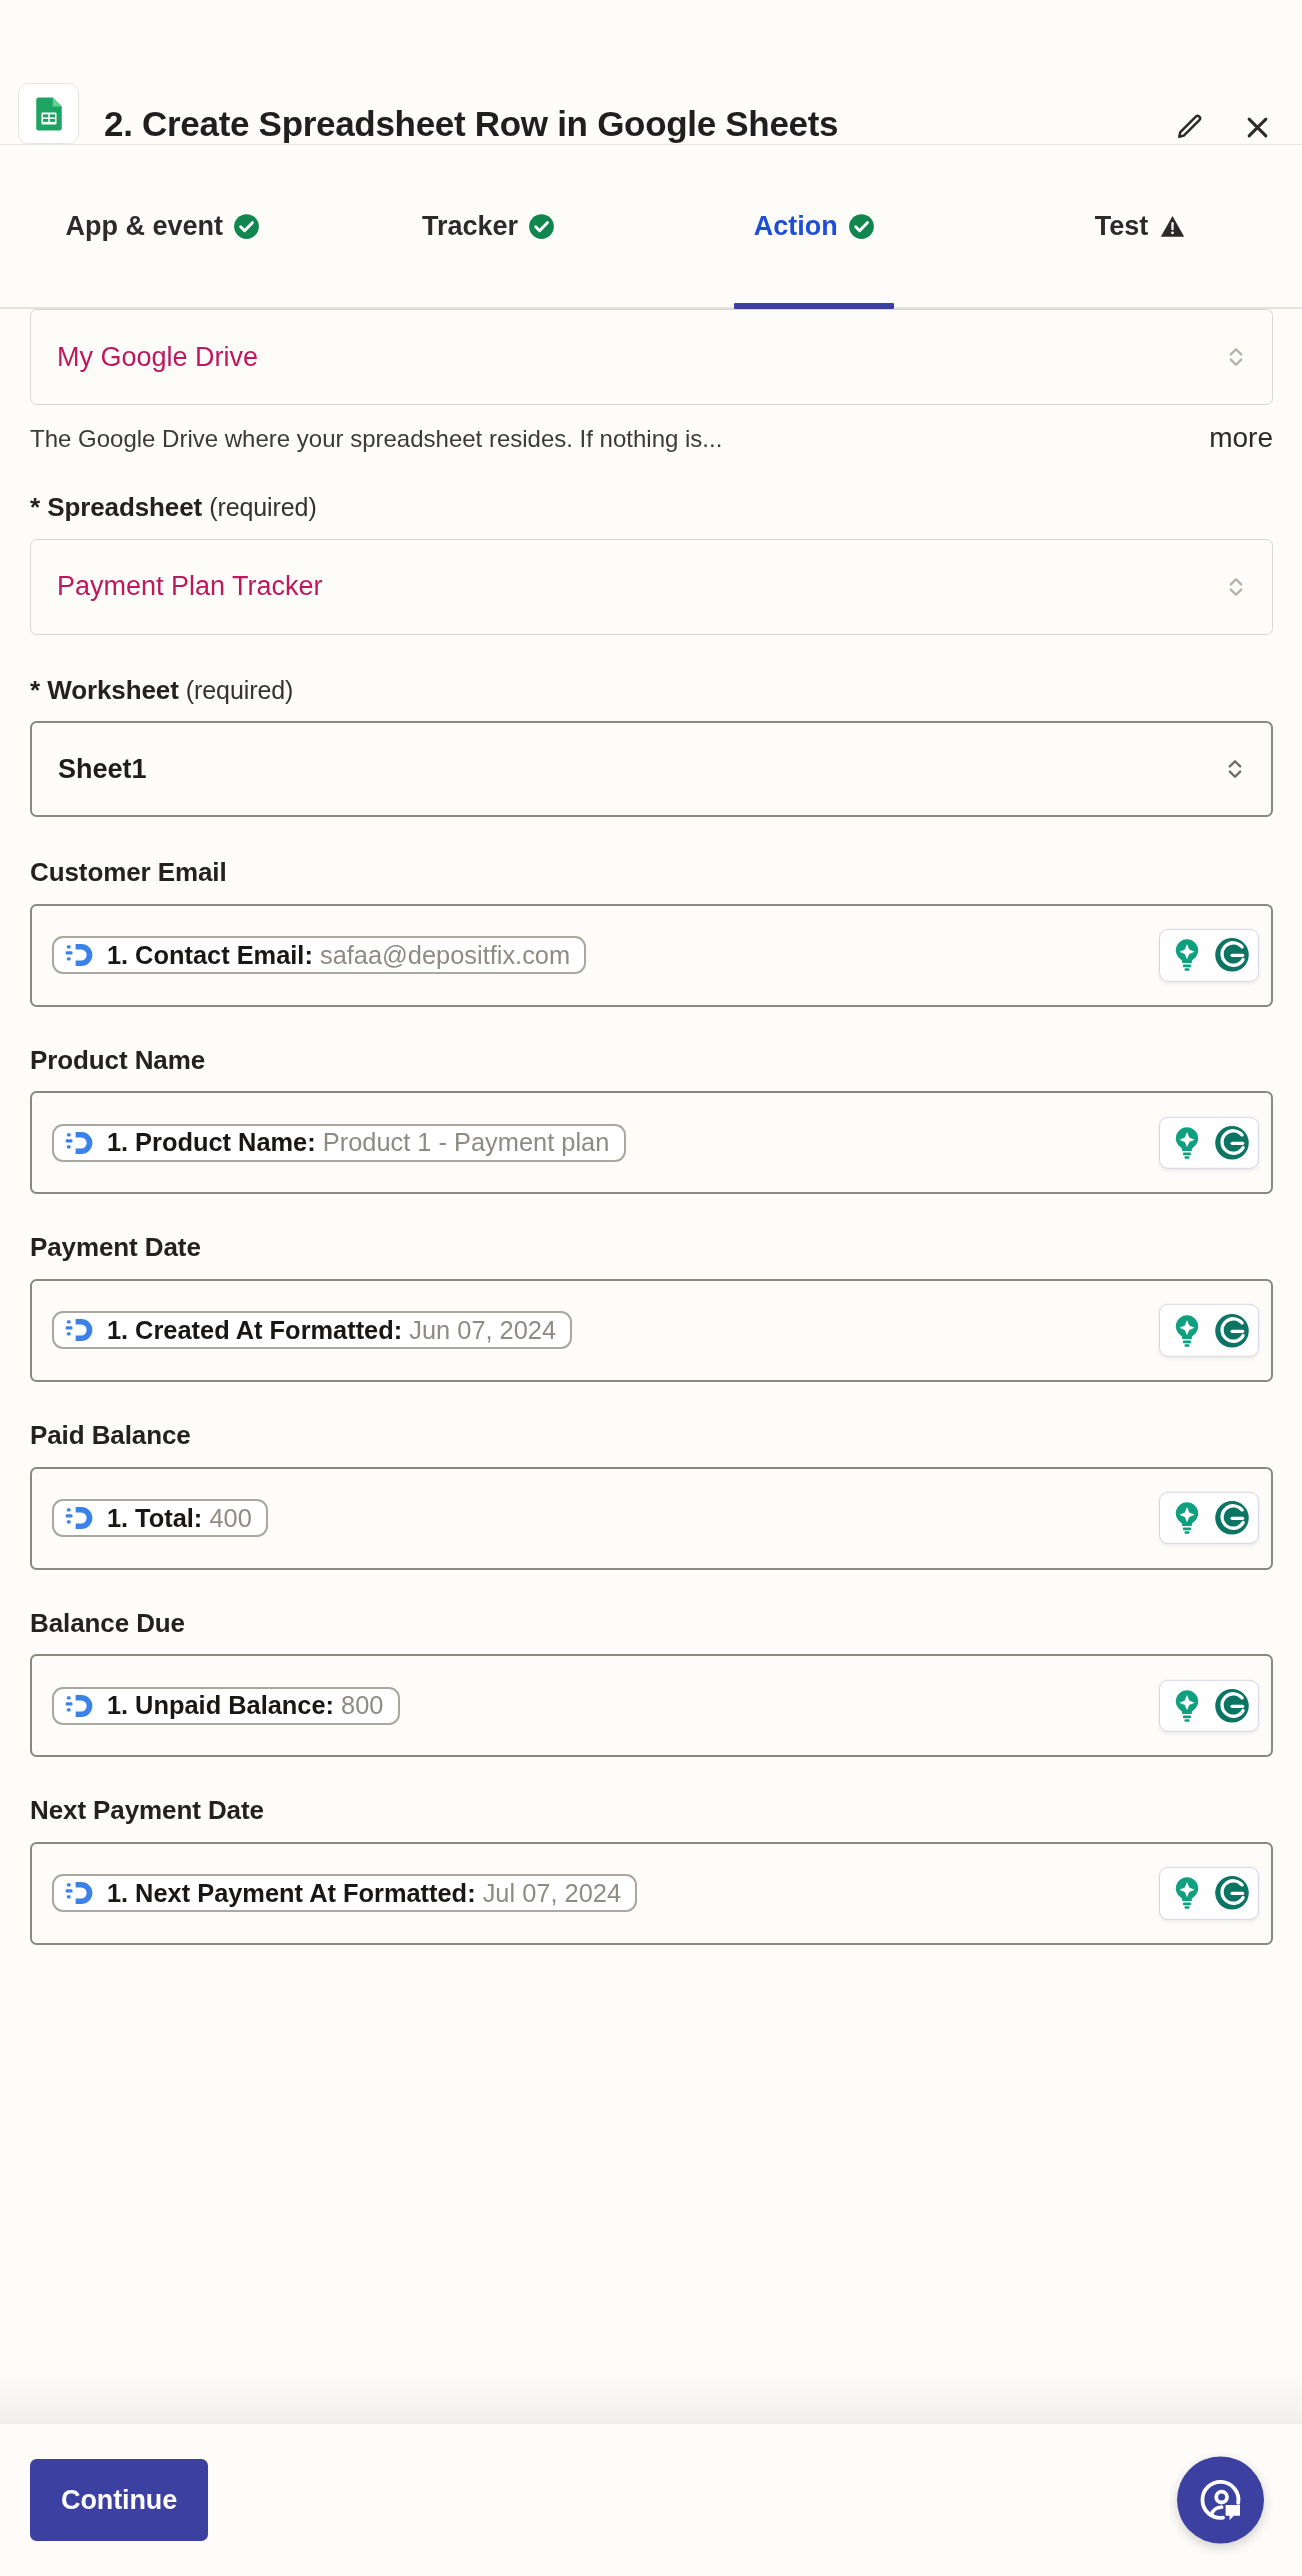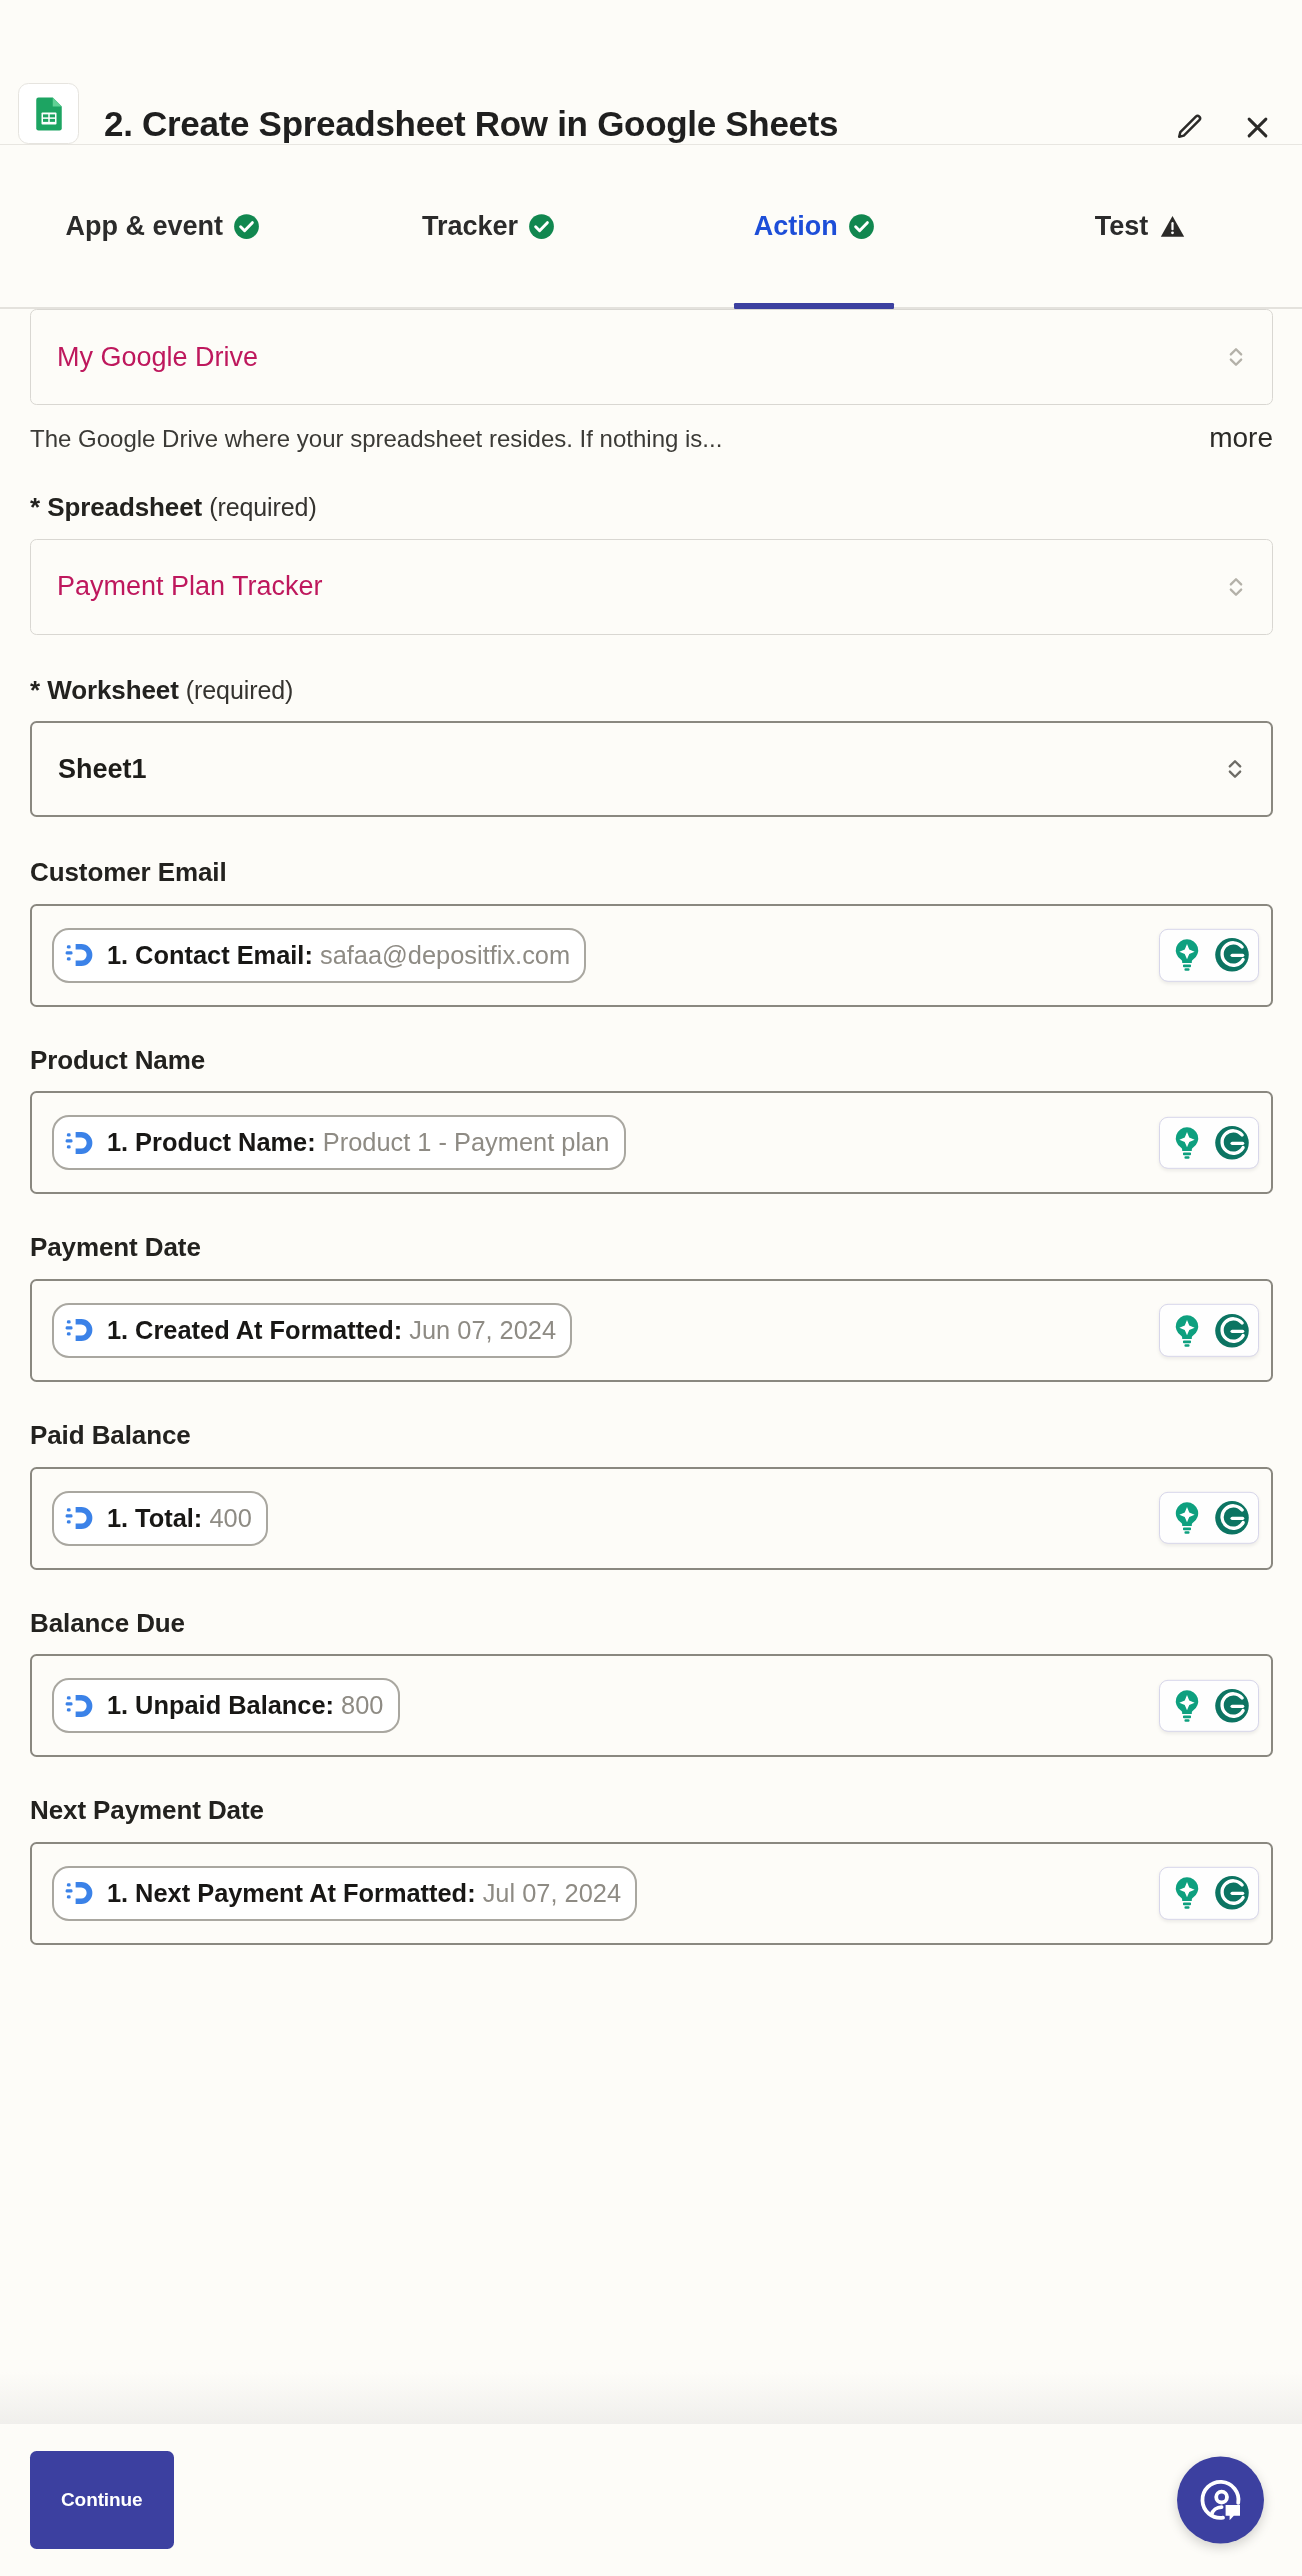--- a/index.html
+++ b/index.html
@@ -174,24 +174,24 @@
     border-radius: 6.5px;
     background: #FDFCF8;
     display: flex;
     align-items: center;
     padding: 0 19.5px;
   }
   .token-chip {
     display: inline-flex;
     align-items: center;
     gap: 11.7px;
-    height: 55px;
+    height: 38px;
     padding: 0 14.3px 0 11.7px;
     border: 2px solid #A9A7A0;
-    border-radius: 17px;
+    border-radius: 11px;
     background: #FFFFFF;
     max-width: calc(100% - 169px);
     white-space: nowrap;
     overflow: hidden;
   }
   .token-logo { width: 30px; height: 30px; flex: 0 0 auto; display:block; }
   .token-text {
     font-size: 25.4px;
     font-weight: 700;
     color: #181715;
@@ -236,23 +236,23 @@
     background: #FDFCF8;
     display: flex;
     align-items: center;
     padding: 0 30px;
   }
   .continue-btn {
     background: #3C40A0;
     color: #FFFFFF;
     border: none;
     border-radius: 6.5px;
-    height: 98px;
+    height: 82px;
     padding: 9px 31px;
-    font-size: 19px;
+    font-size: 27px;
     font-weight: 700;
     font-family: "Liberation Sans", sans-serif;
     cursor: pointer;
     letter-spacing: -0.1px;
   }
   .fab {
     position: absolute;
     right: 39px;
     top: 50%;
     transform: translateY(-50%);

